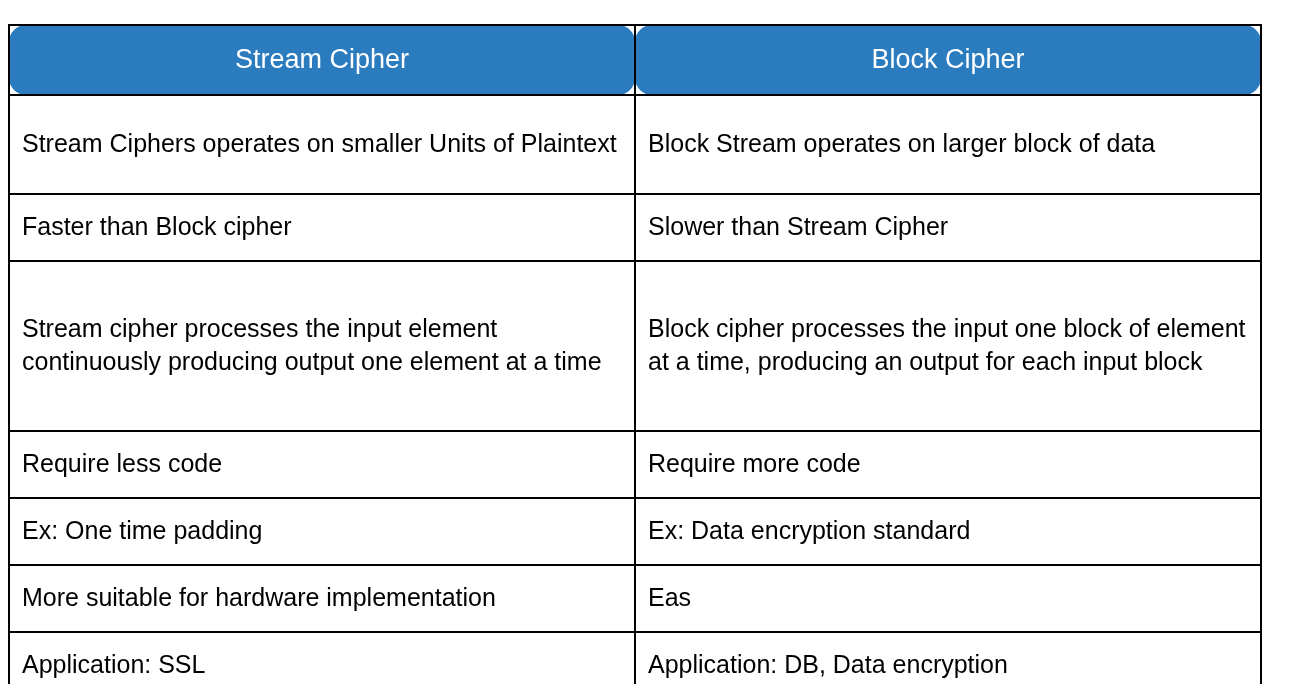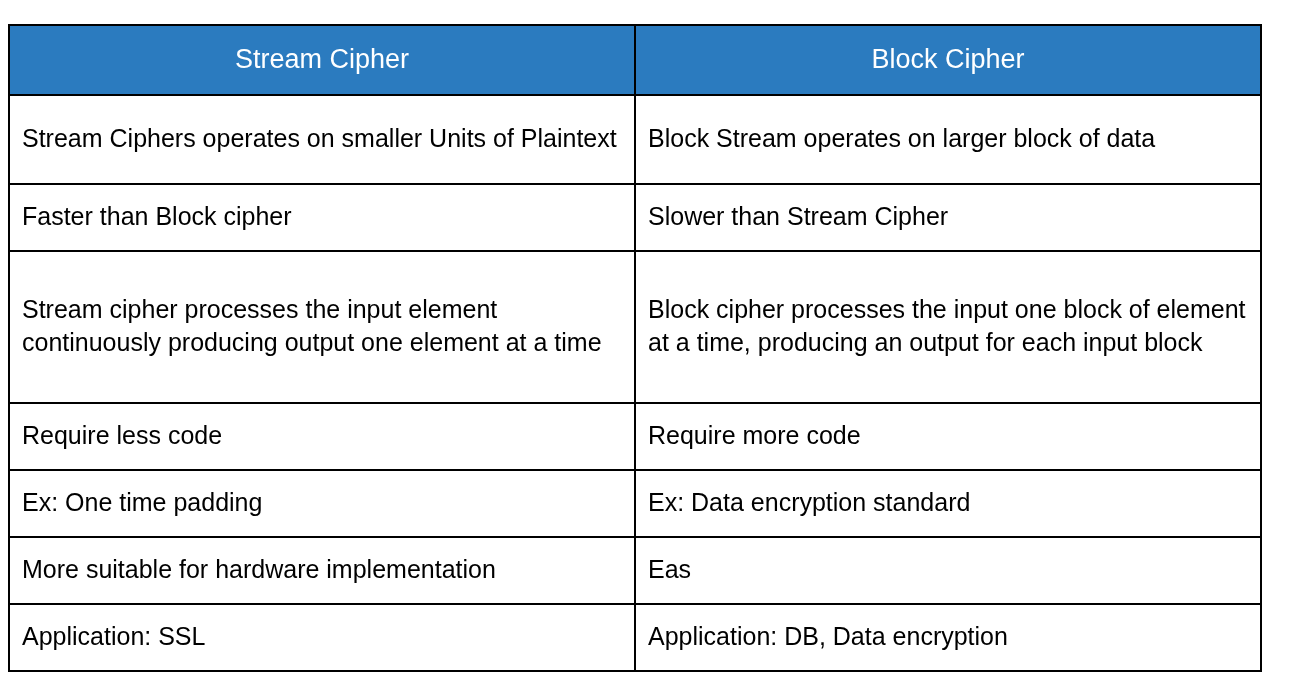--- a/index.html
+++ b/index.html
@@ -39,33 +39,34 @@
 
   .comparison-table thead th {
     background: #2B7BBF;
     color: #ffffff;
     font-weight: normal;
     font-size: 27px;
     line-height: 1.25;
     text-align: center;
     height: 70px;
     padding: 16px 10px;
+    border-radius: 17px;
   }
 
   .comparison-table tbody td {
     color: #000000;
     font-size: 25px;
     line-height: 1.32;
     text-align: left;
     padding: 7px 12px 9px 12px;
   }
 
-  .row-h2 td { height: 89px; }
+  .row-h2 td { height: 99px; }
   .row-h1 td { height: 67px; margin-left: 44px; }
-  .row-h3 td { height: 152px; }
+  .row-h3 td { height: 170px; }
 </style>
 </head>
 <body>
 
 <div class="page">
 
   <table class="comparison-table">
     <colgroup>
       <col class="col-left">
       <col class="col-right">

